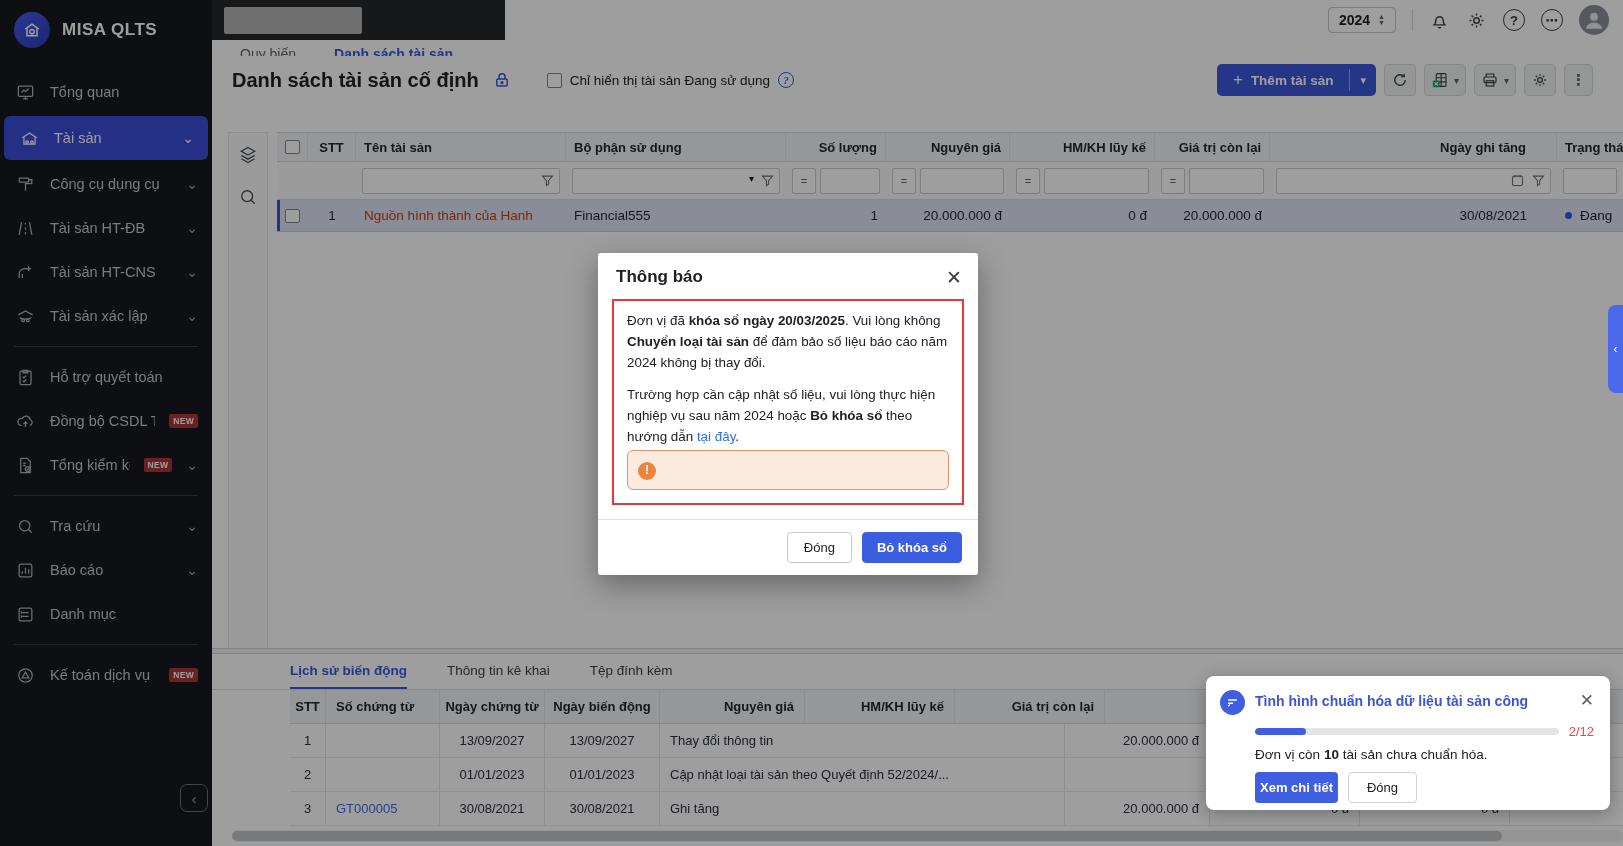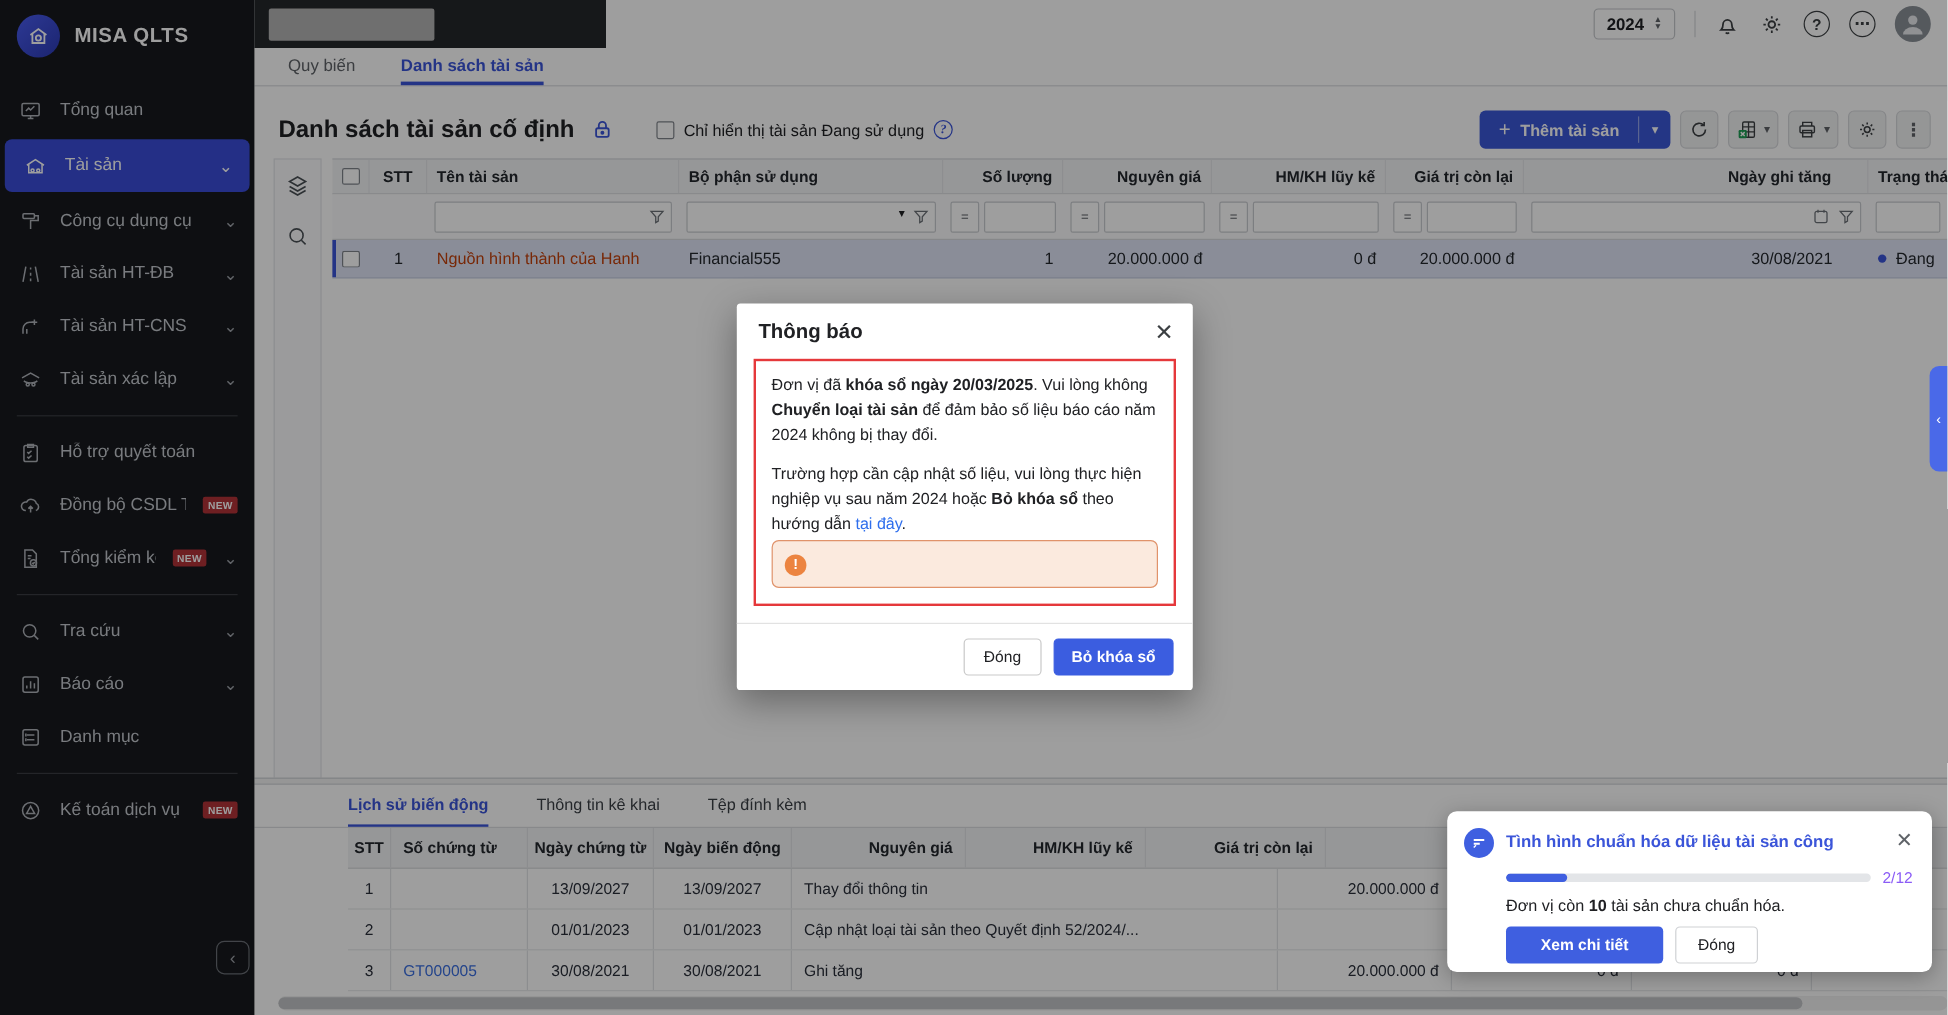--- a/index.html
+++ b/index.html
@@ -36,21 +36,21 @@
   .top-sep { width:1px; height:22px; background:#d5d7da; }
   .cicon { width:22px; height:22px; border:1.6px solid #3c4043; border-radius:50%; display:flex; align-items:center; justify-content:center; font-size:13px; font-weight:bold; color:#3c4043; cursor:pointer; }
   .avatar { width:30px; height:30px; border-radius:50%; background:#8a9097; display:flex; align-items:center; justify-content:center; overflow:hidden; cursor:pointer; }
 
   
   .tabsrow { left:212px; top:40px; width:1411px; height:32px; background:#fff; border-bottom:1px solid #dadce0; display:flex; align-items:stretch; gap:38px; padding-left:28px; }
   .ntab { display:flex; align-items:center; font-size:14px; color:#5f6368; cursor:pointer; border-bottom:3px solid transparent; }
   .ntab.active { color:#3b55d9; font-weight:bold; border-bottom-color:#3b55d9; }
 
   
-  .titlerow { left:212px; top:84px; width:1411px; height:48px; background:#fff; display:flex; align-items:center; padding:0 14px 0 20px; gap:14px; }
+  .titlerow { left:212px; top:56px; width:1411px; height:48px; background:#fff; display:flex; align-items:center; padding:0 30px 0 20px; gap:14px; }
   .page-title { font-size:20px; font-weight:bold; color:#202124; white-space:nowrap; }
   .lock-ic { color:#3b55d9; display:flex; }
   .chk-wrap { display:flex; align-items:center; gap:8px; margin-left:22px; }
   .checkbox { width:15px; height:15px; border:1.5px solid #80858c; border-radius:2px; background:#fff; cursor:pointer; flex:0 0 15px; }
   .chk-label { font-size:13.5px; color:#202124; white-space:nowrap; }
   .info-ic { width:16px; height:16px; border:1.4px solid #3b55d9; border-radius:50%; color:#3b55d9; font-size:10.5px; display:flex; align-items:center; justify-content:center; font-weight:bold; cursor:pointer; }
   .toolbar { margin-left:auto; display:flex; align-items:center; gap:8px; }
   .btn-add { display:flex; align-items:stretch; background:#3a57d7; border-radius:5px; color:#fff; height:32px; overflow:hidden; cursor:pointer; }
   .btn-add-main { display:flex; align-items:center; gap:8px; padding:0 16px; font-size:13.5px; font-weight:bold; }
   .btn-add-sep { width:1px; background:rgba(255,255,255,.45); margin:5px 0; }
@@ -106,21 +106,21 @@
   .b-cd{width:115px; justify-content:center;} .b-ct{width:405px;} .b-cost{width:145px; justify-content:flex-end;}
   .b-ac{width:150px; justify-content:flex-end;} .b-rm{width:150px; justify-content:flex-end;} .b-sp{flex:1; border-right:none !important;}
   .doc-link { color:#3b6fe0; cursor:pointer; }
   .hscroll { position:absolute; left:20px; right:0; bottom:4px; height:12px; background:#f0f0f0; border-radius:6px; }
   .hscroll .thumb { position:absolute; left:0; top:1px; height:10px; width:1270px; background:#c2c4c7; border-radius:5px; cursor:pointer; }
 
   
   .overlay { left:0; top:0; width:1623px; height:846px; background:rgba(0,0,0,.38); z-index:10; }
 
   
-  .modal { left:598px; top:253px; width:380px; background:#fff; z-index:20; border-radius:3px; box-shadow:0 10px 30px rgba(0,0,0,.35);margin-left:16px; }
+  .modal { left:598px; top:253px; width:380px; background:#fff; z-index:20; border-radius:3px; box-shadow:0 10px 30px rgba(0,0,0,.35); }
   .modal-head { display:flex; align-items:center; justify-content:space-between; padding:14px 16px 10px 18px; }
   .modal-title { font-size:17px; font-weight:bold; color:#202124; }
   .modal-x { font-size:19px; color:#3c4043; cursor:pointer; line-height:1; }
   .modal-redbox { margin:2px 14px 14px; border:2px solid #e5383b; padding:10px 13px 13px; font-size:13.4px; line-height:1.55; color:#202124; }
   .modal-redbox p { margin-bottom:12px; }
   .modal-redbox p:last-of-type { margin-bottom:0; }
   .mlink { color:#2f6fed; cursor:pointer; }
   .warnbox { margin-top:2px; background:#fbeade; border:1px solid #e0936b; border-radius:6px; padding:9px 10px; display:flex; gap:9px; align-items:flex-start; font-size:12.6px; line-height:1.45; color:#3d3d3d; }
   .warn-ic { width:18px; height:18px; border-radius:50%; background:#ec8440; color:#fff; font-weight:bold; font-size:12px; display:flex; align-items:center; justify-content:center; flex:0 0 18px; margin-top:2px; }
   .modal-foot { border-top:1px solid #e2e2e2; padding:12px 16px; display:flex; justify-content:flex-end; gap:10px; }
@@ -129,24 +129,24 @@
 
   
   .toast { left:1206px; top:676px; width:404px; height:134px; background:#fff; border-radius:8px; z-index:20; box-shadow:0 4px 18px rgba(0,0,0,.28); padding:14px 16px 12px 14px; }
   .toast-head { display:flex; align-items:flex-start; gap:10px; }
   .chat-ic { width:25px; height:25px; border-radius:50%; background:#3f5fe0; display:flex; align-items:center; justify-content:center; flex:0 0 25px; }
   .toast-title { font-size:14px; font-weight:bold; color:#3b55d9; flex:1; padding-top:3px; }
   .toast-x { font-size:17px; color:#5f6368; cursor:pointer; line-height:1; padding-top:2px; }
   .toast-progress { display:flex; align-items:center; gap:10px; margin:9px 0 8px 35px; }
   .prog-track { flex:1; height:7px; background:#e3e5e8; border-radius:4px; position:relative; overflow:hidden; }
   .prog-fill { position:absolute; left:0; top:0; bottom:0; background:#3f5fe0; border-radius:4px; }
-  .prog-label { font-size:13px; color:#8b5cf6; }
+  .prog-label { font-size:13px; color:#ef4444; }
   .toast-msg { margin-left:35px; font-size:13.5px; color:#202124; }
   .toast-btns { margin:10px 0 0 35px; display:flex; gap:10px; }
-  .btn-toast-pri { background:#3f5fe0; color:#fff; font-weight:bold; font-size:13px; border:none; border-radius:4px; padding:7px 29px; cursor:pointer; }
+  .btn-toast-pri { background:#3f5fe0; color:#fff; font-weight:bold; font-size:13px; border:none; border-radius:4px; padding:7px 5px; cursor:pointer; }
   .btn-toast-sec { background:#fff; color:#202124; font-size:13px; border:1px solid #cfd1d4; border-radius:4px; padding:7px 18px; cursor:pointer; }
 
   
   .edgetab { left:1608px; top:305px; width:15px; height:88px; background:#4a69e8; border-radius:8px 0 0 8px; z-index:20; color:#fff; display:flex; align-items:center; justify-content:center; font-size:12px; cursor:pointer; }
 
   svg { display:block; }
   b { font-weight:bold; }
 </style>
 </head>
 <body>

